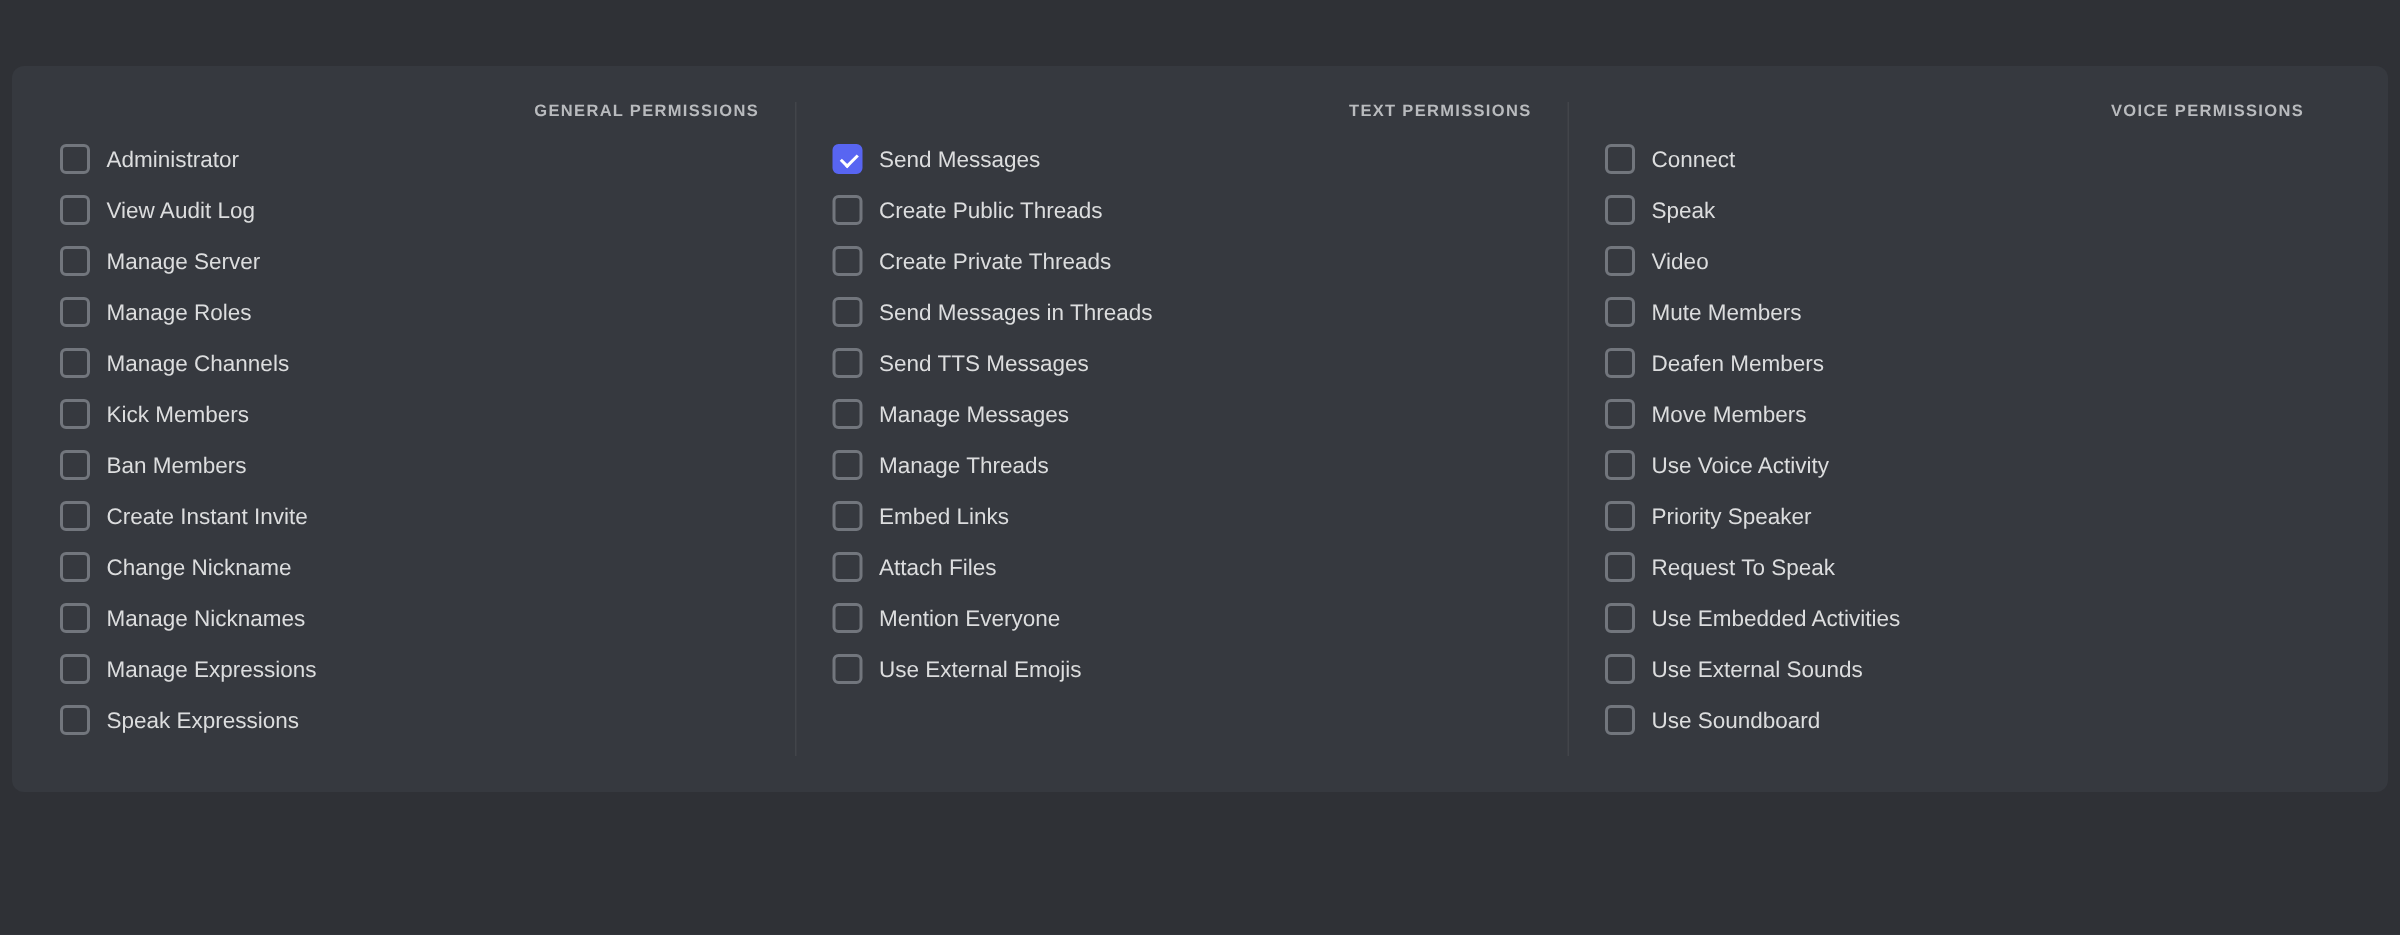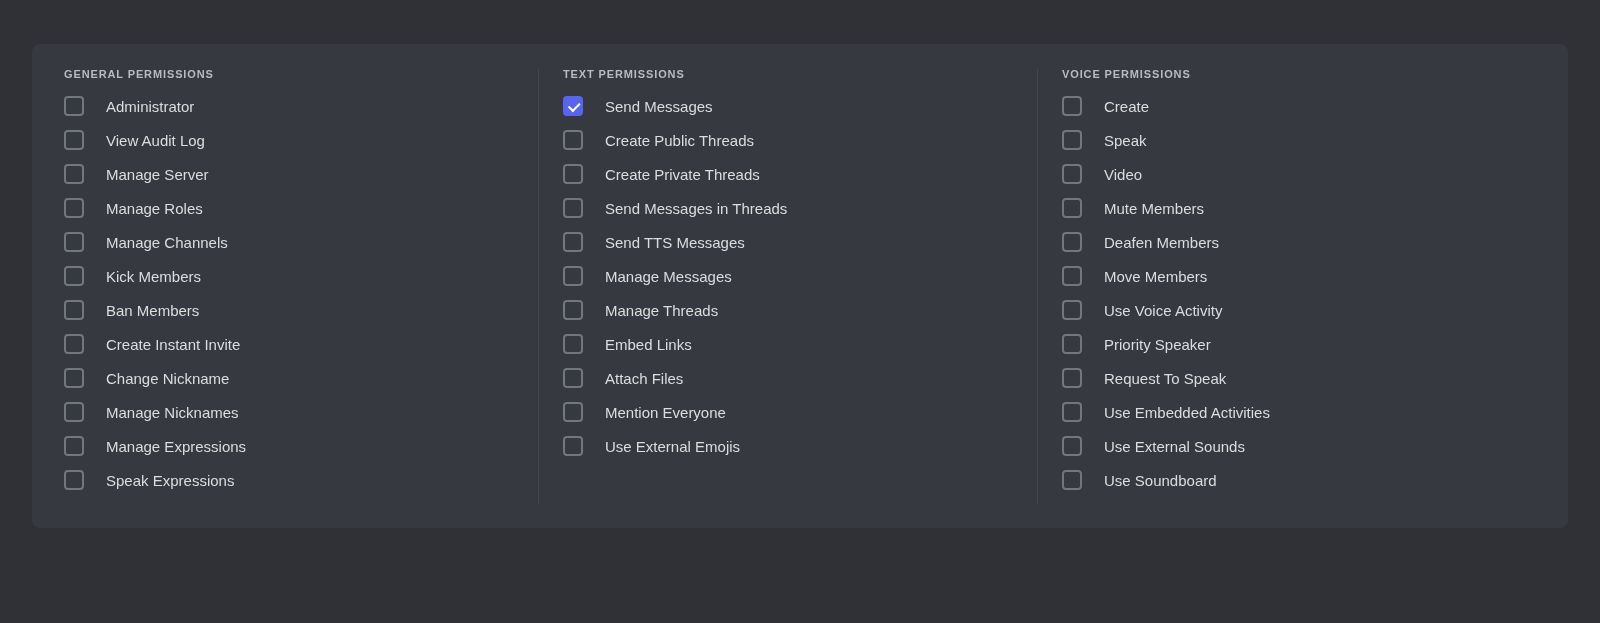--- a/index.html
+++ b/index.html
@@ -12,21 +12,22 @@
       background-color: #2f3136;
       color: #dcddde;
       font-family: 'Whitney', 'Helvetica Neue', Helvetica, Arial, sans-serif;
       font-size: 14px;
       width: 1600px;
       min-height: 623px;
       overflow: hidden;
     }
 
     .page-wrapper {
-      padding: 16px 32px;
+      padding: 16px 8px;
+      text-align: right;
     }
 
     .permissions-container {
       display: flex;
       gap: 0;
       background-color: #36393f;
       border-radius: 8px;
       padding: 24px 32px;
     }
 
@@ -46,21 +47,21 @@
       color: #b9bbbe;
       letter-spacing: 0.08em;
       text-transform: uppercase;
       margin-bottom: 16px;
     }
 
     .permission-item {
       display: flex;
       align-items: center;
       margin-bottom: 14px;
-      gap: 22px;
+      gap: 11px;
     }
 
     .checkbox {
       width: 20px;
       height: 20px;
       border-radius: 4px;
       border: 2px solid #72767d;
       background-color: transparent;
       flex-shrink: 0;
       display: flex;
@@ -203,21 +204,21 @@
         </div>
         <div class="permission-item">
           <div class="checkbox"></div>
           <span class="permission-label">Use External Emojis</span>
         </div>
       </div>
       <div class="permissions-column">
         <div class="column-title">VOICE PERMISSIONS</div>
         <div class="permission-item">
           <div class="checkbox"></div>
-          <span class="permission-label">Create</span>
+          <span class="permission-label">Connect</span>
         </div>
         <div class="permission-item">
           <div class="checkbox"></div>
           <span class="permission-label">Speak</span>
         </div>
         <div class="permission-item">
           <div class="checkbox"></div>
           <span class="permission-label">Video</span>
         </div>
         <div class="permission-item">

